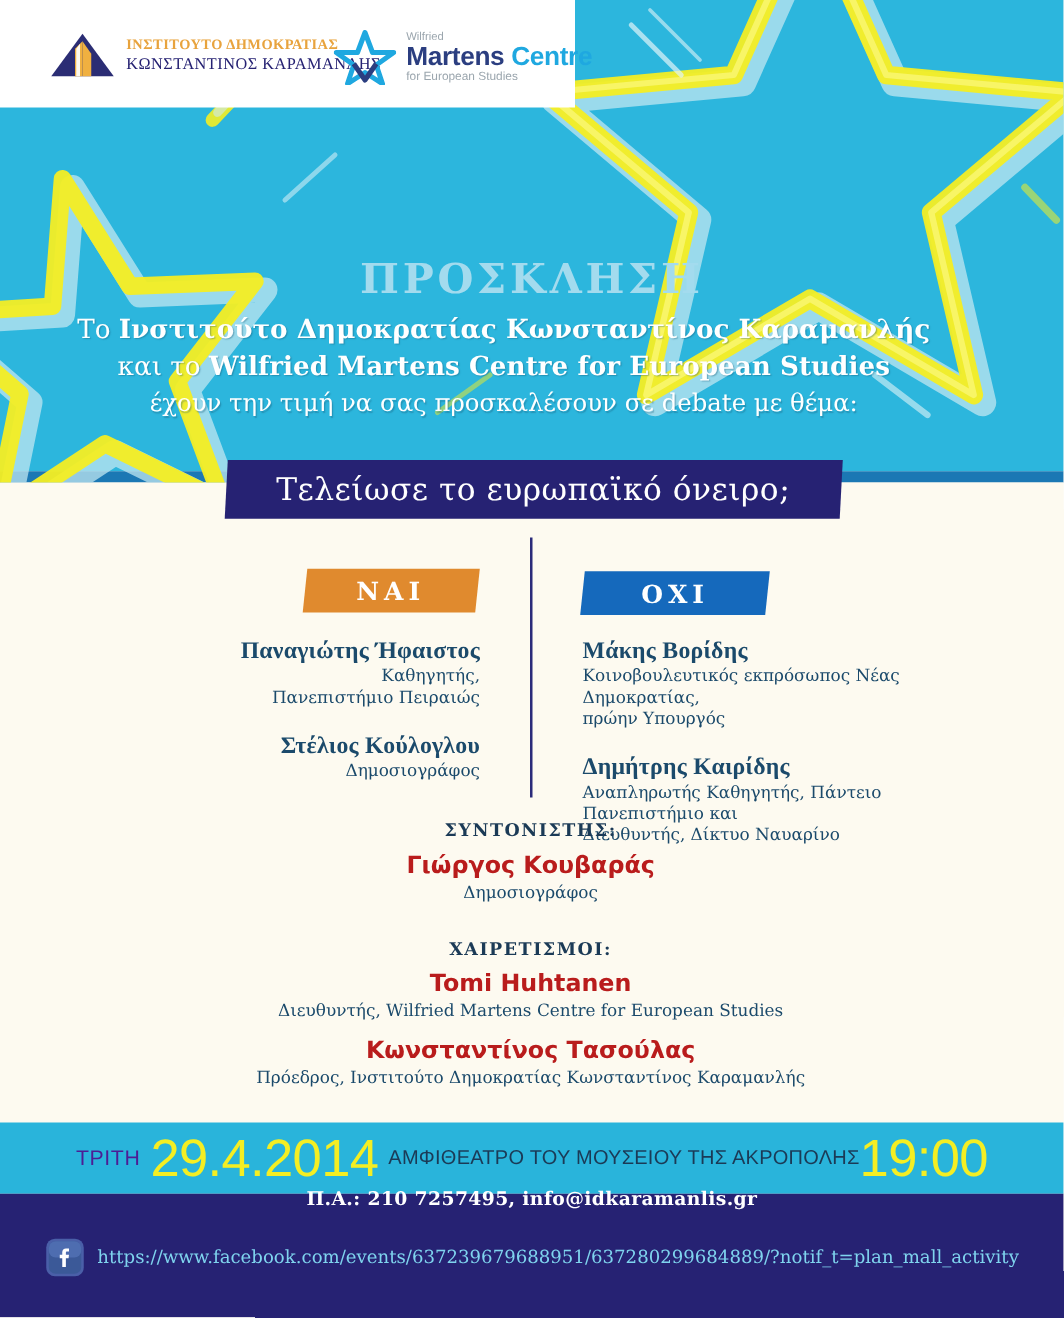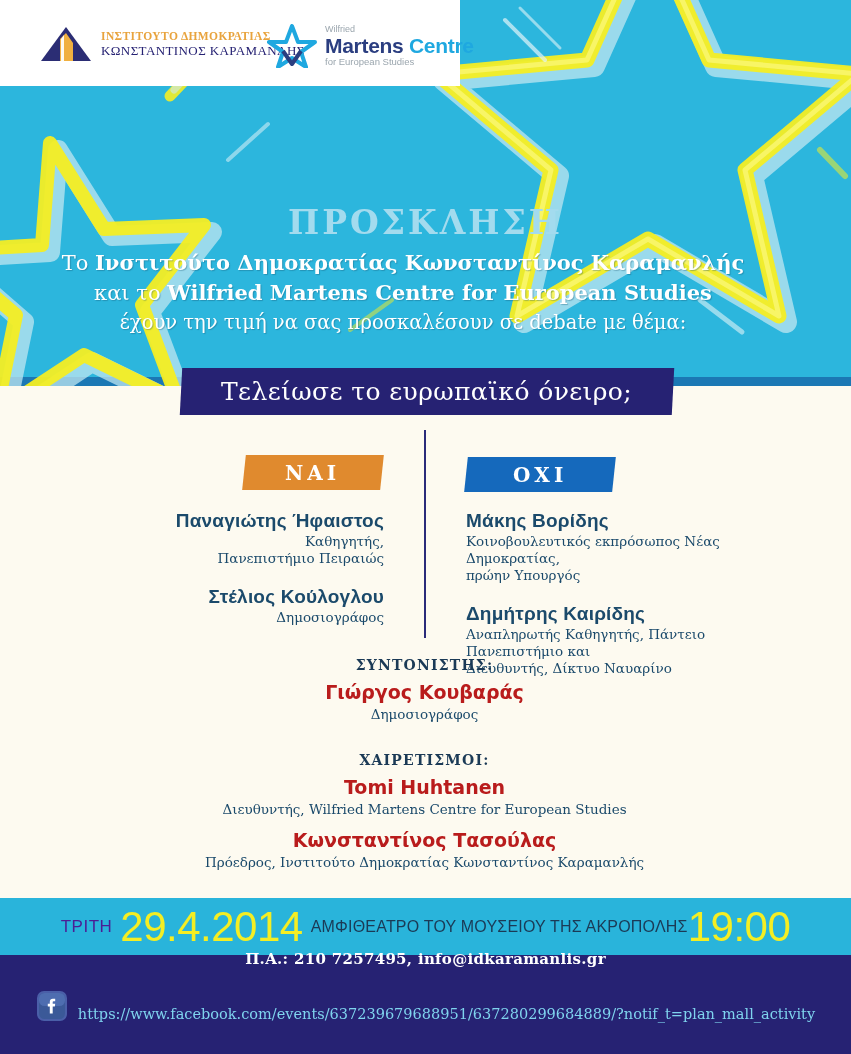--- a/index.html
+++ b/index.html
@@ -192,21 +192,21 @@
     position: absolute;
     top: 508px;
     z-index: 4;
     color: #1B3A56;
   }
   .col-yes { left: 104px; width: 280px; text-align: right; }
   .col-no  { left: 466px; width: 330px; text-align: left; }
 
   .person { margin-bottom: 17px; }
   .person-name {
-    font-family: Liberation Sans, sans-serif;
+    font-family: Liberation Serif, serif;
     font-weight: bold;
     font-size: 19px;
     color: #1B4A6B;
     letter-spacing: .2px;
     line-height: 25px;
   }
   .person-title {
     font-size: 13.5px;
     line-height: 17px;
     color: #1B4A6B;
@@ -292,21 +292,21 @@
     font-weight: bold;
     font-size: 15px;
     letter-spacing: .3px;
   }
   .footer-link-row {
     position: absolute;
     left: 0; top: 990px;
     width: 851px;
     z-index: 5;
     display: flex;
-    align-items: flex-end;
+    align-items: center;
     justify-content: center;
   }
   .fb-icon {
     width: 32px; height: 32px;
     margin-right: 10px;
     flex: none;
   }
   .footer-url {
     color: #7FD4EE;
     font-family: "DejaVu Serif", "Liberation Serif", serif;

